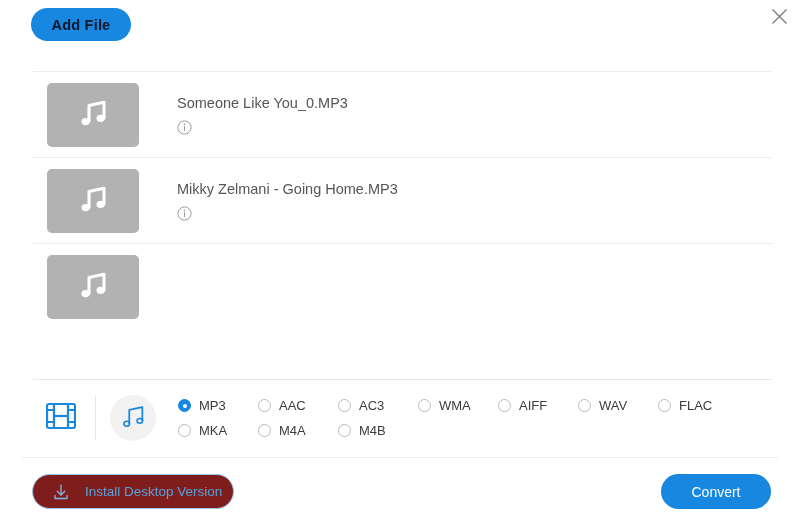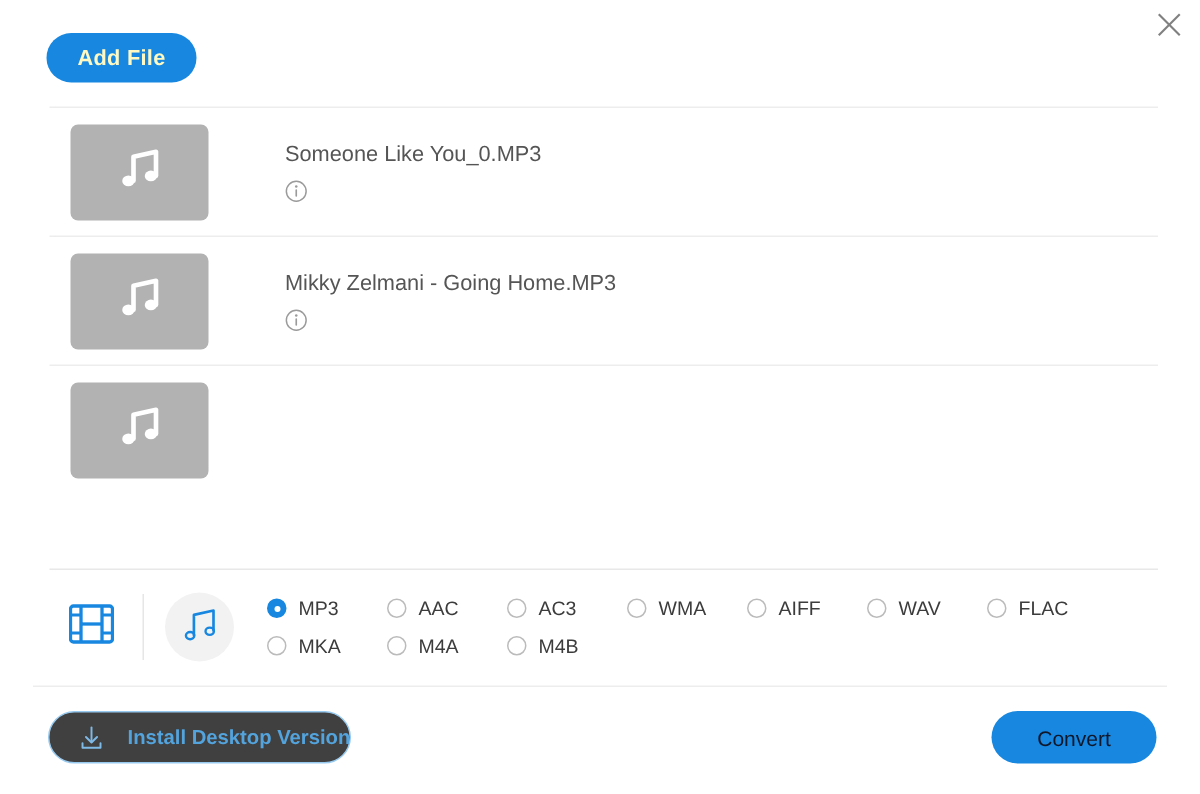--- a/index.html
+++ b/index.html
@@ -29,26 +29,26 @@
     display: flex;
     align-items: center;
     justify-content: center;
   }
   .close-btn svg { display: block; }
 
   
   .addfile-btn {
     position: absolute;
     left: 31px;
-    top: 22px;
+    top: 8px;
     width: 100px;
     height: 33px;
     border-radius: 17px;
     background: #1787e0;
-    color: #fef9c3;
+    color: #0f172a;
     font-size: 14.5px;
     font-weight: bold;
     display: flex;
     align-items: center;
     justify-content: center;
     cursor: pointer;
     border: none;
     letter-spacing: .2px;
     font-family: "Liberation Sans", sans-serif;
   }
@@ -72,21 +72,21 @@
     height: 64px;
     border-radius: 5px;
     background: #b2b2b2;
     margin-left: 14px;
     flex: 0 0 auto;
     display: flex;
     align-items: center;
     justify-content: center;
   }
   .file-meta {
-    margin-left: 51px;
+    margin-left: 38px;
     display: flex;
     flex-direction: column;
     justify-content: center;
   }
   .file-name {
     font-size: 14.5px;
     color: #555555;
     line-height: 18px;
     margin-bottom: 8px;
     white-space: nowrap;
@@ -198,26 +198,25 @@
 
   
   .install-btn {
     position: absolute;
     left: 32px;
     top: 474px;
     width: 202px;
     height: 35px;
     border: 1px solid #97c9ef;
     border-radius: 18px;
-    background: #404040;
+    background: #7f1d1d;
     display: flex;
     align-items: center;
     cursor: pointer;
     box-sizing: border-box;
-    font-weight: bold;
   }
   .install-icon {
     margin-left: 18px;
     width: 20px;
     height: 20px;
     flex: 0 0 auto;
     display: flex;
     align-items: center;
     justify-content: center;
   }
@@ -229,21 +228,21 @@
   }
   .convert-btn {
     position: absolute;
     left: 661px;
     top: 474px;
     width: 110px;
     height: 35px;
     border-radius: 18px;
     border: none;
     background: #1787e0;
-    color: #0f172a;
+    color: #ffffff;
     font-size: 14px;
     display: flex;
     align-items: center;
     justify-content: center;
     cursor: pointer;
     font-family: "Liberation Sans", sans-serif;
   }
 </style>
 </head>
 <body>

